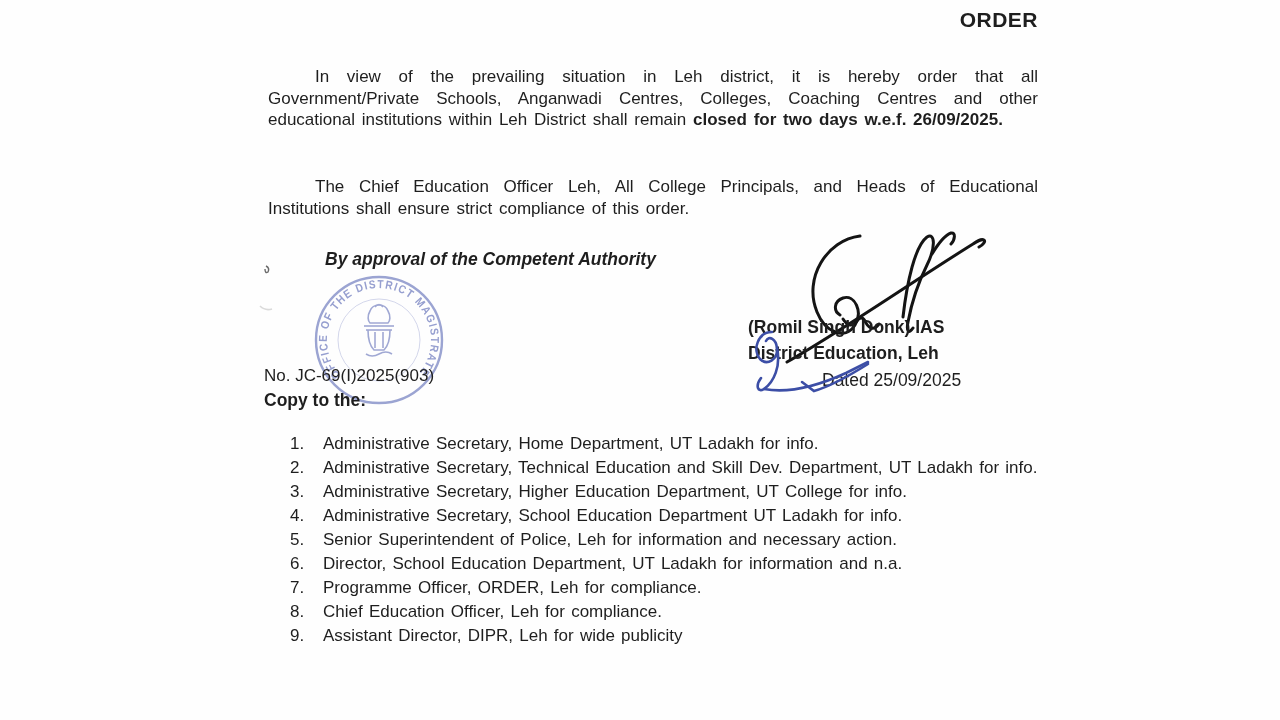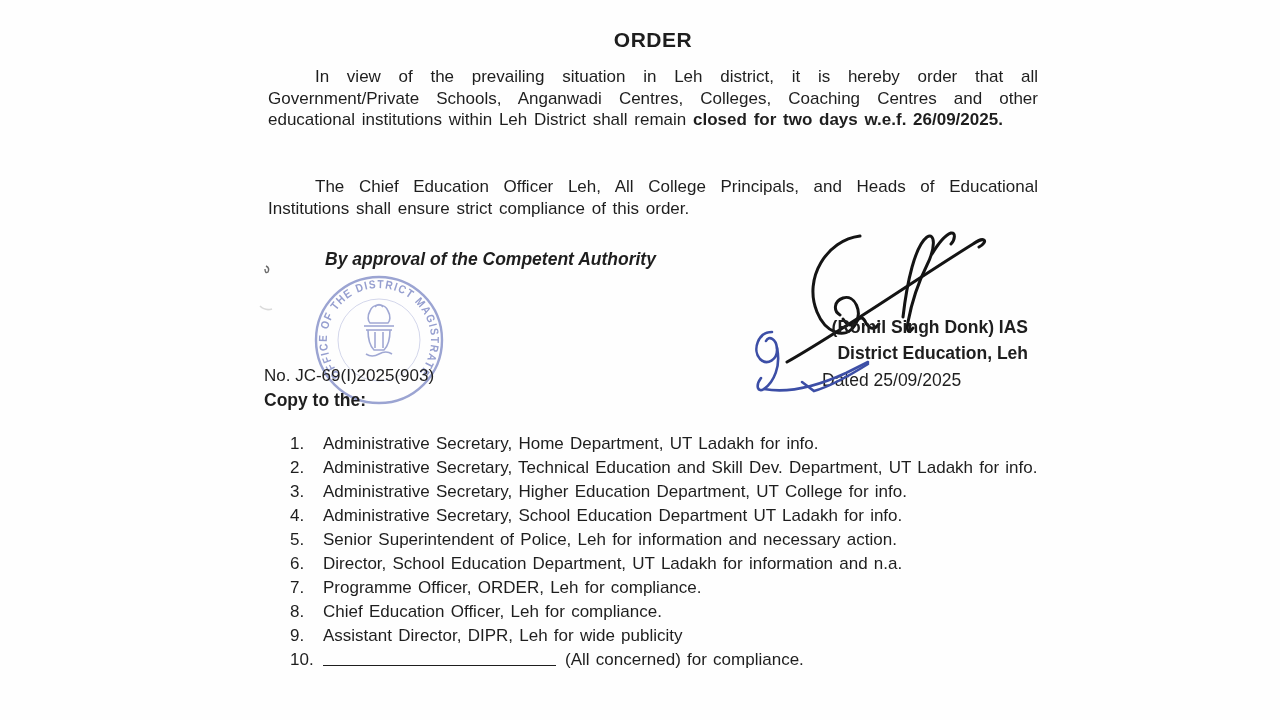--- a/index.html
+++ b/index.html
@@ -5,42 +5,42 @@
   html,body{margin:0;padding:0;background:#ffffff;}
   .doc{
     position:relative;
     width:1280px;height:720px;
     background:#fefefe;
     font-family:"Liberation Sans","DejaVu Sans",sans-serif;
     color:#1e1e1e;
     overflow:hidden;
   }
   .title{
-    position:absolute;left:268px;top:28px;width:770px;
-    text-align:center;font-size:21px;font-weight:bold;letter-spacing:.5px;
+    position:absolute;left:268px;top:8px;width:770px;
+    text-align:right;font-size:21px;font-weight:bold;letter-spacing:.5px;
   }
   .para{
     position:absolute;left:268px;width:770px;
     font-size:17px;line-height:21.6px;text-align:justify;text-indent:47px;
     word-spacing:2px;
   }
   .para1{top:66px;}
   .para2{top:176px;}
   .bold{font-weight:bold;margin-top:20px;}
   .approval{
     position:absolute;left:325px;top:249px;
     font-size:17.5px;font-weight:bold;font-style:italic;
   }
   .stamp{position:absolute;left:304px;top:265px;z-index:1;opacity:.85;}
   .signature{position:absolute;left:775px;top:220px;z-index:2;}
   .blue-scribble{position:absolute;left:750px;top:326px;z-index:3;}
   .pen-speck{position:absolute;left:258px;top:258px;z-index:1;}
   .sig-block{
     position:absolute;left:748px;top:314px;width:280px;z-index:2;
-    text-align:right;font-size:17.5px;font-weight:bold;line-height:26px;
+    text-align:left;font-size:17.5px;font-weight:bold;line-height:26px;
   }
   .dated{
     position:absolute;left:822px;top:370px;width:200px;z-index:2;
     font-size:17.5px;font-weight:normal;
   }
   .ref-no{position:absolute;left:264px;top:366px;font-size:17px;z-index:2;}
   .copy-heading{position:absolute;left:264px;top:390px;font-size:17.5px;font-weight:bold;z-index:2;}
   .copy-list{position:absolute;left:290px;top:432px;width:748px;font-size:17px;}
   .copy-row{display:flex;line-height:24px;}
   .num{flex:0 0 33px;}
@@ -148,20 +148,15 @@
       <span class="item-text">Programme Officer, ORDER, Leh for compliance.</span>
     </div>
     <div class="copy-row">
       <span class="num">8.</span>
       <span class="item-text">Chief Education Officer, Leh for compliance.</span>
     </div>
     <div class="copy-row">
       <span class="num">9.</span>
       <span class="item-text">Assistant Director, DIPR, Leh for wide publicity</span>
     </div>
-    <div class="copy-row row-last">
-      <span class="num">10.</span>
-      <span class="blank-line"></span>
-      <span class="item-text">(All concerned) for compliance.</span>
-    </div>
   </div>
 
 </div>
 
 </body></html>

